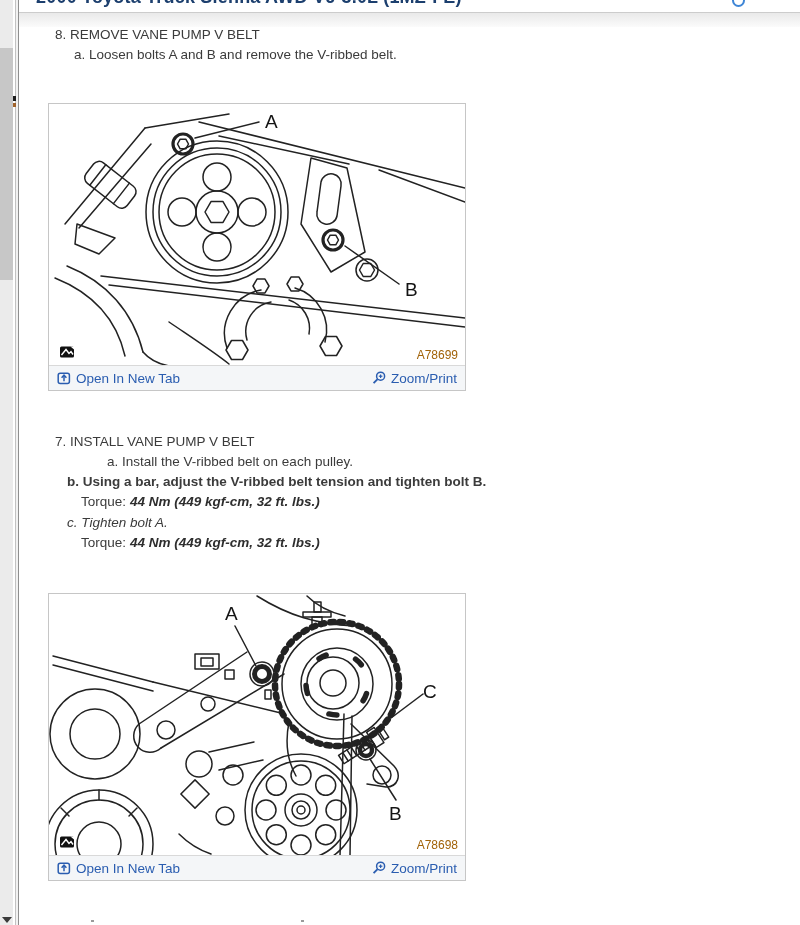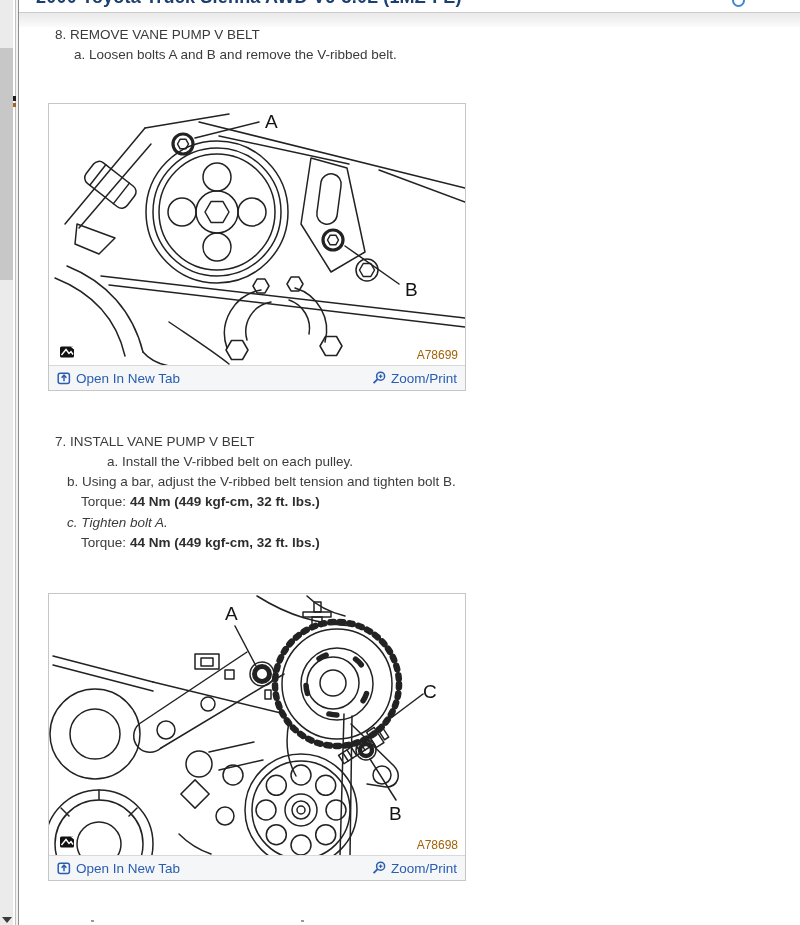--- a/index.html
+++ b/index.html
@@ -21,21 +21,21 @@
   
   .header-title{position:absolute;left:36px;top:-13px;font-size:18px;font-weight:700;
     color:#1c3f6e;white-space:nowrap;letter-spacing:.2px;}
   .header-help-fragment{position:absolute;left:732px;top:-6px;width:9px;height:9px;
     border:2px solid #3f86d6;border-radius:50%;background:#fff;}
   .header-band{position:absolute;left:19px;top:12px;right:0;height:14px;
     border-top:1px solid #cccccc;background:linear-gradient(180deg,#e9e9e9,#fbfbfb);}
 
   
   .t{position:absolute;font-size:13.5px;line-height:15px;color:#3b3b3b;white-space:nowrap;}
-  .t b{color:#2e2e2e;}
+  .t b{color:#2e2e2e;font-style:italic;}
   .torque-label{padding-right:4px;margin-top:45px;}
 
   
   .figure{position:absolute;left:48px;width:416px;height:286px;border:1px solid #c6c6c6;background:#fff;}
   .fig-canvas{position:relative;width:416px;height:262px;overflow:hidden;}
   svg.art{position:absolute;left:0;top:0;}
   svg.art *{vector-effect:none;}
   svg.art text{font-family:"Liberation Sans",sans-serif;font-size:19px;fill:#141414;}
   .fig-id{position:absolute;right:7px;bottom:4px;font-size:12px;color:#a16207;}
   .cam-icon{position:absolute;left:11px;bottom:8px;width:15px;height:12px;}
@@ -157,21 +157,21 @@
         <line x1="6.8" y1="5.2" x2="10.4" y2="5.2" stroke="#2a5db0" stroke-width="1.2"></line>
         <line x1="8.6" y1="3.4" x2="8.6" y2="7" stroke="#2a5db0" stroke-width="1.2"></line>
       </svg>
       <span>Zoom/Print</span>
     </span>
   </div>
 </div>
 
 <div class="t" style="left:55px;top:434px;">7. INSTALL VANE PUMP V BELT</div>
 <div class="t" style="left:67px;top:454px;margin-left:40px;">a. Install the V-ribbed belt on each pulley.</div>
-<div class="t" style="left:67px;top:474px;">b. Using a bar, adjust the V-ribbed belt tension and tighten bolt B.</div>
+<div class="t" style="left:67px;top:474px;font-weight:bold;">b. Using a bar, adjust the V-ribbed belt tension and tighten bolt B.</div>
 <div class="t" style="left:81px;top:494px;"><span class="torque-label">Torque:</span><b>44 Nm (449 kgf-cm, 32 ft. lbs.)</b></div>
 <div class="t" style="left:67px;top:515px;font-style:italic;">c. Tighten bolt A.</div>
 <div class="t" style="left:81px;top:535px;"><span class="torque-label">Torque:</span><b>44 Nm (449 kgf-cm, 32 ft. lbs.)</b></div>
 
 <div class="figure" style="top:593px;">
   <div class="fig-canvas">
     <svg class="art" width="416" height="262" viewBox="0 0 416 262">
       <g stroke="#222" stroke-width="1.5" fill="none" stroke-linecap="round" stroke-linejoin="round">
 
         <path d="M208,2 C240,22 268,30 305,32"></path>

